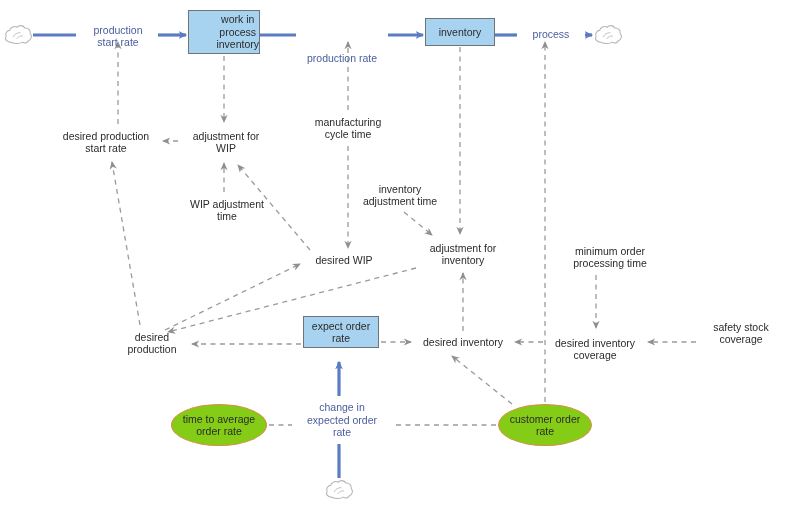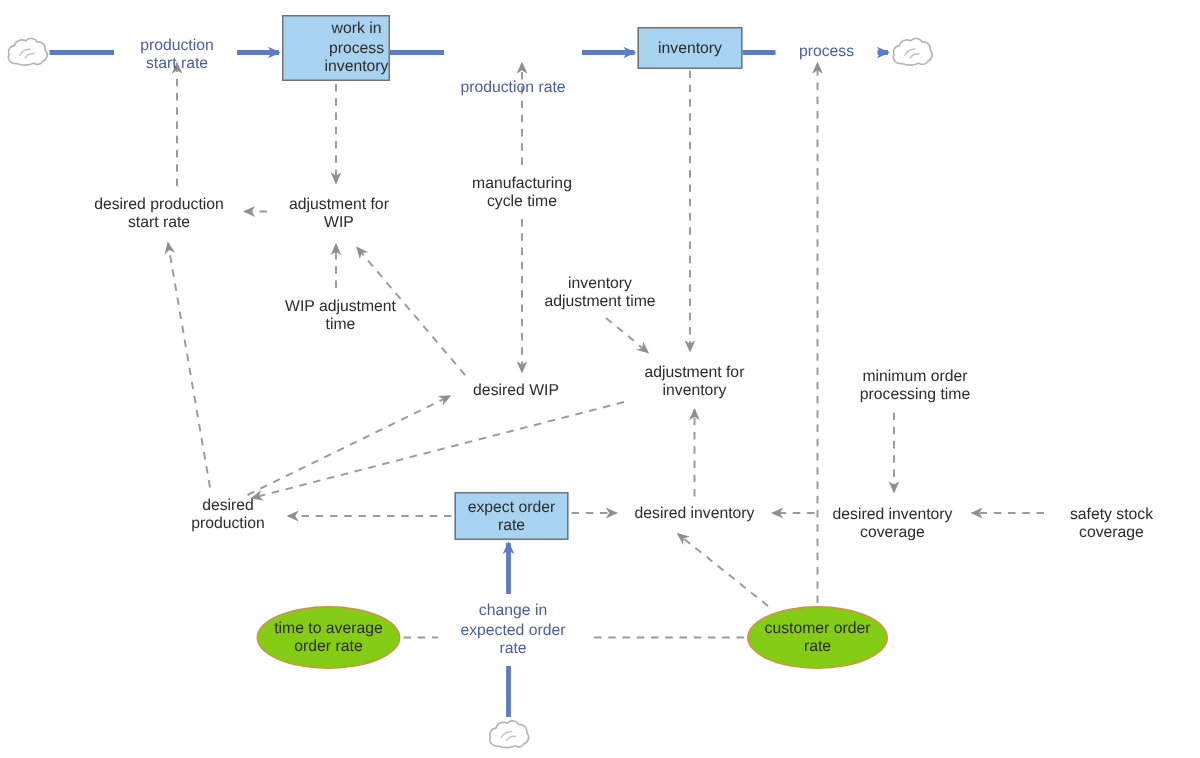--- a/index.html
+++ b/index.html
@@ -151,21 +151,21 @@
   </svg>
 
   <div class="node stock-box" style="left:188px; top:10px; width:72px; height:44px;justify-content:flex-end;">
     <span>work in
 process
 inventory</span>
   </div>
   <div class="node stock-box" style="left:425px; top:18px; width:70px; height:28px;">
     <span>inventory</span>
   </div>
-  <div class="node stock-box" style="left:303px; top:328px; width:76px; height:32px;">
+  <div class="node stock-box" style="left:303px; top:316px; width:76px; height:32px;">
     <span>expect order
 rate</span>
   </div>
 
   <div class="node oval-node" style="left:171px; top:404px; width:96px; height:42px;">
     <span>time to average
 order rate</span>
   </div>
   <div class="node oval-node" style="left:498px; top:404px; width:94px; height:42px;">
     <span>customer order
@@ -223,18 +223,18 @@
     <span>desired
 production</span>
   </div>
   <div class="node aux-label" style="left:415px; top:334px; width:96px; height:16px;">
     <span>desired inventory</span>
   </div>
   <div class="node aux-label" style="left:546px; top:334px; width:98px; height:30px;">
     <span>desired inventory
 coverage</span>
   </div>
-  <div class="node aux-label" style="left:699px; top:334px; width:84px; height:30px;">
+  <div class="node aux-label" style="left:699px; top:318px; width:84px; height:30px;">
     <span>safety stock
 coverage</span>
   </div>
 
 </div>
 
 </body></html>

